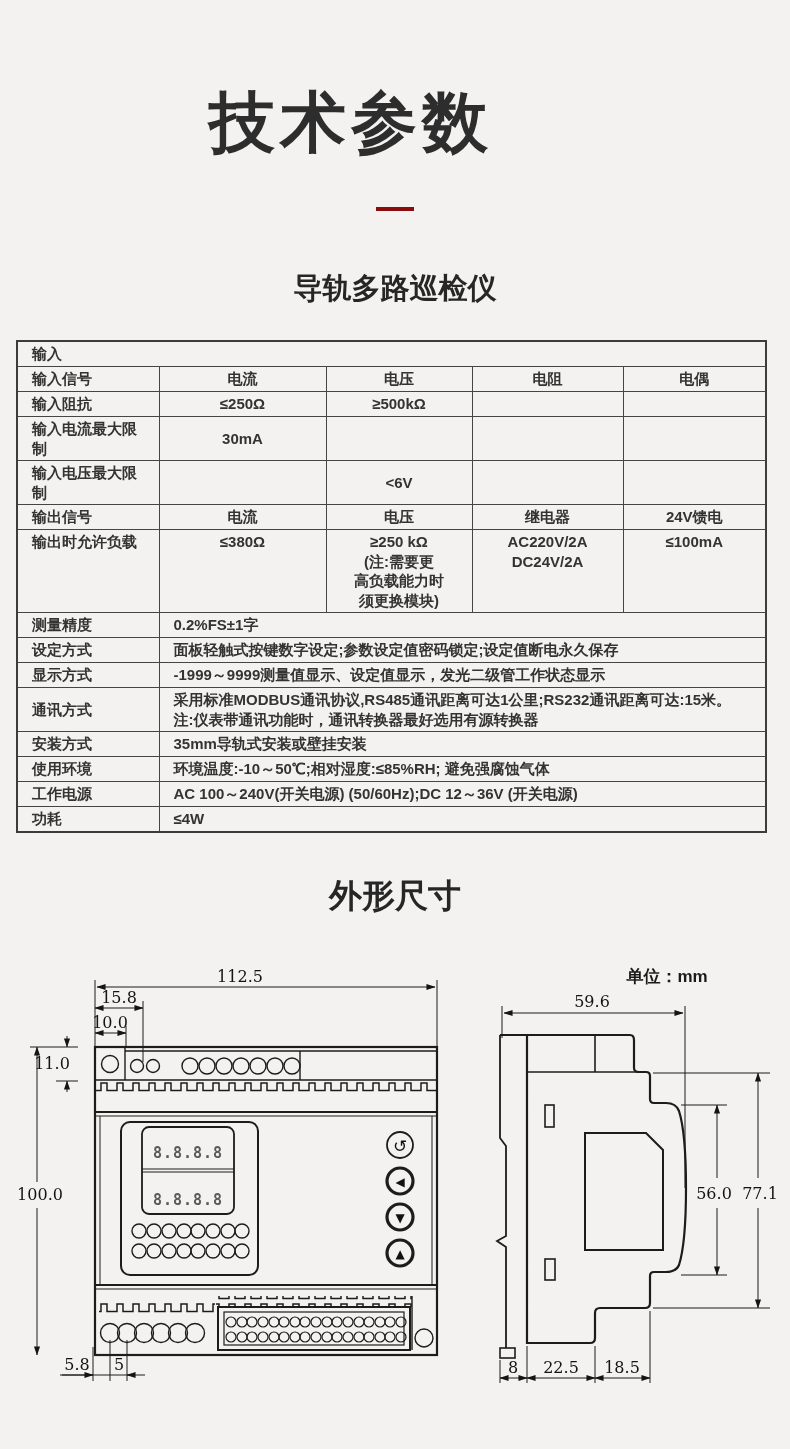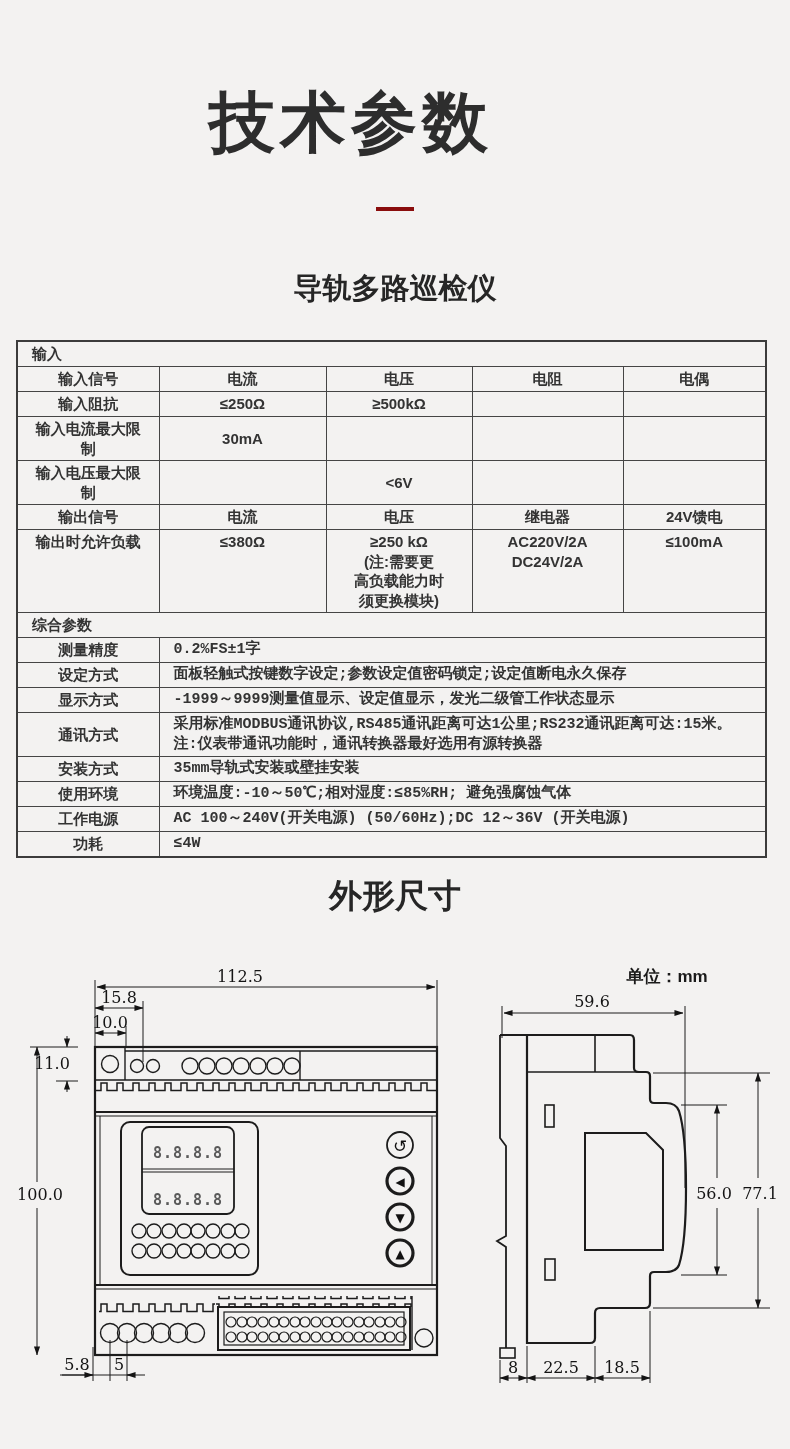--- a/index.html
+++ b/index.html
@@ -5,23 +5,23 @@
   html,body{margin:0;padding:0;}
   body{width:790px;height:1449px;background:#f3f2f1;font-family:"Liberation Sans",sans-serif;color:#303030;position:relative;overflow:hidden;}
   .abs{position:absolute;}
   .page-title{top:78px;left:0;width:702px;text-align:center;font-size:66px;font-weight:900;letter-spacing:5px;color:#2d2d2d;margin:0;}
   .accent-dash{top:207px;left:376px;width:38px;height:4px;background:#8a0d0d;}
   .subtitle{top:269px;left:0;width:790px;text-align:center;font-size:29px;font-weight:bold;color:#262626;margin:0;}
   .spec-wrap{top:340px;left:16px;}
   table.spec{border-collapse:collapse;width:749px;table-layout:fixed;border:2px solid #3c3c3c;}
   table.spec td{border:1.5px solid #454545;font-size:15px;font-weight:bold;color:#333;padding:2px 14px;height:20px;line-height:1.3;vertical-align:middle;white-space:pre-line;overflow:hidden;}
   td.sec{text-align:left;}
-  td.lab{text-align:center;margin-top:20px;}
+  td.lab{text-align:left;margin-top:20px;}
   td.c{text-align:center;}
-  td.v{text-align:left;padding-left:10px;font-family:Liberation Mono, monospace;}
+  td.v{text-align:left;padding-left:10px;}
   tr.vtop td{vertical-align:top;}
   .sec2-title{top:874px;left:0;width:790px;text-align:center;font-size:33px;font-weight:bold;color:#262626;margin:0;}
   svg text{user-select:none;}
   .dimt{font:16px "DejaVu Serif","Liberation Serif",serif;fill:#141414;}
   .cjk{font:bold 17px "Liberation Sans",sans-serif;fill:#1a1a1a;}
   .seg{font:bold 15px "DejaVu Sans Mono","Liberation Mono",monospace;fill:#5a5a5a;letter-spacing:1px;}
   .glyph{fill:#111;font-family:"DejaVu Sans","Liberation Sans",sans-serif;}
 </style>
 </head>
 <body>
@@ -82,23 +82,20 @@
     <td class="lab">输出时允许负载</td>
     <td class="c">≤380Ω</td>
     <td class="c">≥250 kΩ
 (注:需要更
 高负载能力时
 须更换模块)</td>
     <td class="c">AC220V/2A
 DC24V/2A</td>
     <td class="c">≤100mA</td>
   </tr>
-  <tr>
-          <td class="sec" colspan="5">综合参数</td>
-        </tr>
   <tr>
           <td class="lab">测量精度</td>
           <td class="v" colspan="4">0.2%FS±1字</td>
         </tr>
   <tr>
           <td class="lab">设定方式</td>
           <td class="v" colspan="4">面板轻触式按键数字设定;参数设定值密码锁定;设定值断电永久保存</td>
         </tr>
   <tr>
           <td class="lab">显示方式</td>

